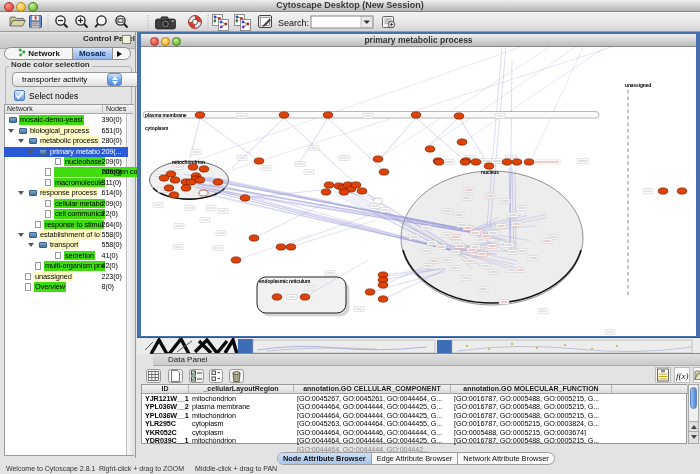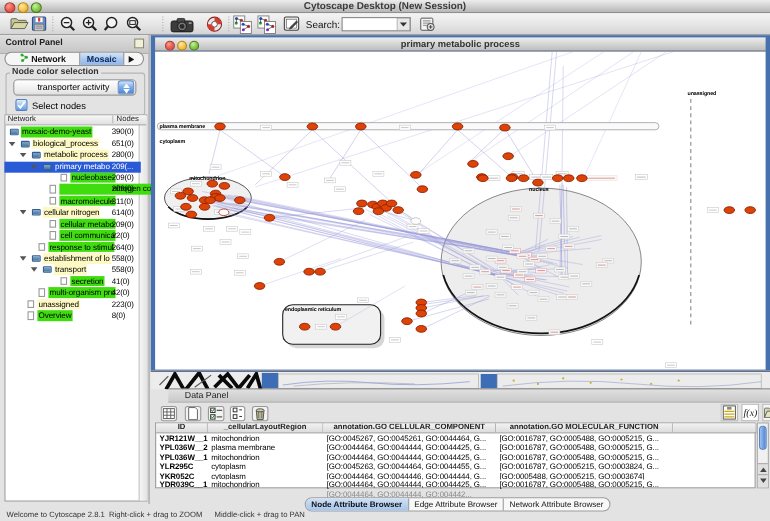--- a/index.html
+++ b/index.html
@@ -3,28 +3,28 @@
 <meta charset="utf-8">
 <style>
 html,body{margin:0;padding:0;}
 body{width:700px;height:474px;overflow:hidden;font-family:"Liberation Sans",sans-serif;background:#e3e3e3;position:relative;}
 .abs{position:absolute;}
 #titlebar{left:0;top:0;width:700px;height:12px;background:linear-gradient(180deg,#ededed 0%,#d2d2d2 50%,#b6b6b6 100%);border-bottom:1px solid #878787;box-sizing:border-box;}
 #titlebar .title{width:100%;text-align:center;font-size:9px;font-weight:bold;color:#3a3a3a;line-height:11px;}
 .light{position:absolute;width:8px;height:8px;border-radius:50%;top:2px;}
 #toolbar{left:0;top:12px;width:700px;height:20px;background:linear-gradient(180deg,#f4f4f4 0%,#e4e4e4 60%,#d4d4d4 100%);border-bottom:1px solid #9a9a9a;box-sizing:border-box;}
 #cpanel{left:0;top:32px;width:136px;height:426px;background:#e3e3e3;border-right:1px solid #9a9a9a;box-sizing:border-box;}
-#cphead{left:0;top:33px;width:135px;height:16px;background:linear-gradient(180deg,#dcdcdc,#c6c6c6);border-bottom:1px solid #aaa;box-sizing:border-box;font-size:8px;font-weight:bold;color:#222;line-height:12px;padding-left:5px;}
+#cphead{left:0;top:33px;width:135px;height:16px;background:linear-gradient(180deg,#dcdcdc,#c6c6c6);border-bottom:1px solid #aaa;box-sizing:border-box;font-size:8px;font-weight:bold;color:#222;line-height:12px;padding-left:5px;text-align:right;}
 #tabcapsule{left:4px;top:47px;width:127px;height:13px;background:#f6f6f6;border:1px solid #8f8f8f;border-radius:6.5px;box-sizing:border-box;}
 #tab-network{left:5px;top:47px;width:68px;height:13px;line-height:13px;text-align:center;color:#111;font-size:8px;font-weight:bold;}
 #tab-mosaic{left:72px;top:48px;width:41px;height:11px;line-height:11px;text-align:center;color:#0c2a60;background:linear-gradient(180deg,#d5e4f8 0%,#abc9f0 50%,#90b5e9 100%);border-left:1px solid #8f8f8f;border-right:1px solid #8f8f8f;box-sizing:border-box;font-size:8px;font-weight:bold;}
 #tab-arrow{left:113px;top:47px;width:14px;height:13px;text-align:center;font-size:7px;line-height:13px;color:#111;}
 #groupbox{left:5px;top:66px;width:125px;height:37px;border:1px solid #b5b5b5;border-radius:3px;}
 #grouplabel{left:9px;top:60px;background:#e3e3e3;padding:0 2px;font-size:8px;font-weight:bold;color:#333;}
-#combo{left:12px;top:72px;width:112px;height:15px;background:linear-gradient(180deg,#ffffff,#ececec 70%,#dedede);border:1px solid #999;border-radius:4px;box-sizing:border-box;font-size:8px;color:#000;line-height:14px;padding-left:21px;}
+#combo{left:12px;top:72px;width:128px;height:15px;background:linear-gradient(180deg,#ffffff,#ececec 70%,#dedede);border:1px solid #999;border-radius:4px;box-sizing:border-box;font-size:8px;color:#000;line-height:14px;padding-left:9px;}
 #combobtn{left:107px;top:73px;width:15px;height:13px;background:linear-gradient(180deg,#cfe4fa 0%,#76a9ea 50%,#4a86dd 100%);border-radius:3px;border:1px solid #6f8fc0;box-sizing:border-box;}
 #checkbox{left:14px;top:90px;width:11px;height:11px;background:linear-gradient(180deg,#ddeeff,#5f9ae6);border:1px solid #5580bb;border-radius:2px;box-sizing:border-box;color:#fff;font-size:10px;font-weight:bold;line-height:10px;text-align:center;}
 #selectnodes{left:29px;top:91px;font-size:8.5px;color:#000;}
 #treebox{left:4px;top:104px;width:130px;height:352px;background:#fff;border:1px solid #9a9a9a;box-sizing:border-box;}
 #treehead{left:5px;top:105px;width:128px;height:9px;background:linear-gradient(180deg,#f6f6f6,#e0e0e0);border-bottom:1px solid #aaa;font-size:7px;color:#222;box-sizing:border-box;}
 .trow{height:10.45px;position:relative;font-size:7.4px;letter-spacing:-0.1px;white-space:nowrap;}
 .tlabel{position:absolute;top:0;height:9.5px;line-height:10px;padding:0 1px;color:#000;}
 .tcount{position:absolute;left:96.5px;top:0;height:9.5px;line-height:10px;color:#000;font-size:7.2px;}
 .tri{position:absolute;width:0;height:0;border-left:3.2px solid transparent;border-right:3.2px solid transparent;border-top:4.2px solid #555;top:3px;}
 .folder{position:absolute;top:2px;width:8px;height:6px;background:linear-gradient(180deg,#7fa6cf,#45749f);border:1px solid #335f8a;border-radius:1px;box-sizing:border-box;}
@@ -214,21 +214,21 @@
       <span class="tcount">209(0)</span>
     </div>
 <div class="trow">
       <span class="file" style="left:40px"></span>
       <span class="tlabel green" style="left:49px;max-width:49px;overflow:hidden;">macromolecule</span>
       <span class="tcount">311(0)</span>
     </div>
 <div class="trow">
       <span class="tri" style="left:13px"></span>
       <span class="folder" style="left:24px"></span>
-      <span class="tlabel red" style="left:34px;max-width:64px;overflow:hidden;">cellular nitrogen</span>
+      <span class="tlabel red" style="left:34px;max-width:64px;overflow:hidden;">response process</span>
       <span class="tcount">614(0)</span>
     </div>
 <div class="trow">
       <span class="file" style="left:40px"></span>
       <span class="tlabel green" style="left:49px;max-width:49px;overflow:hidden;">cellular metabo</span>
       <span class="tcount">209(0)</span>
     </div>
 <div class="trow">
       <span class="file" style="left:40px"></span>
       <span class="tlabel green" style="left:49px;max-width:49px;overflow:hidden;">cell communicat</span>

